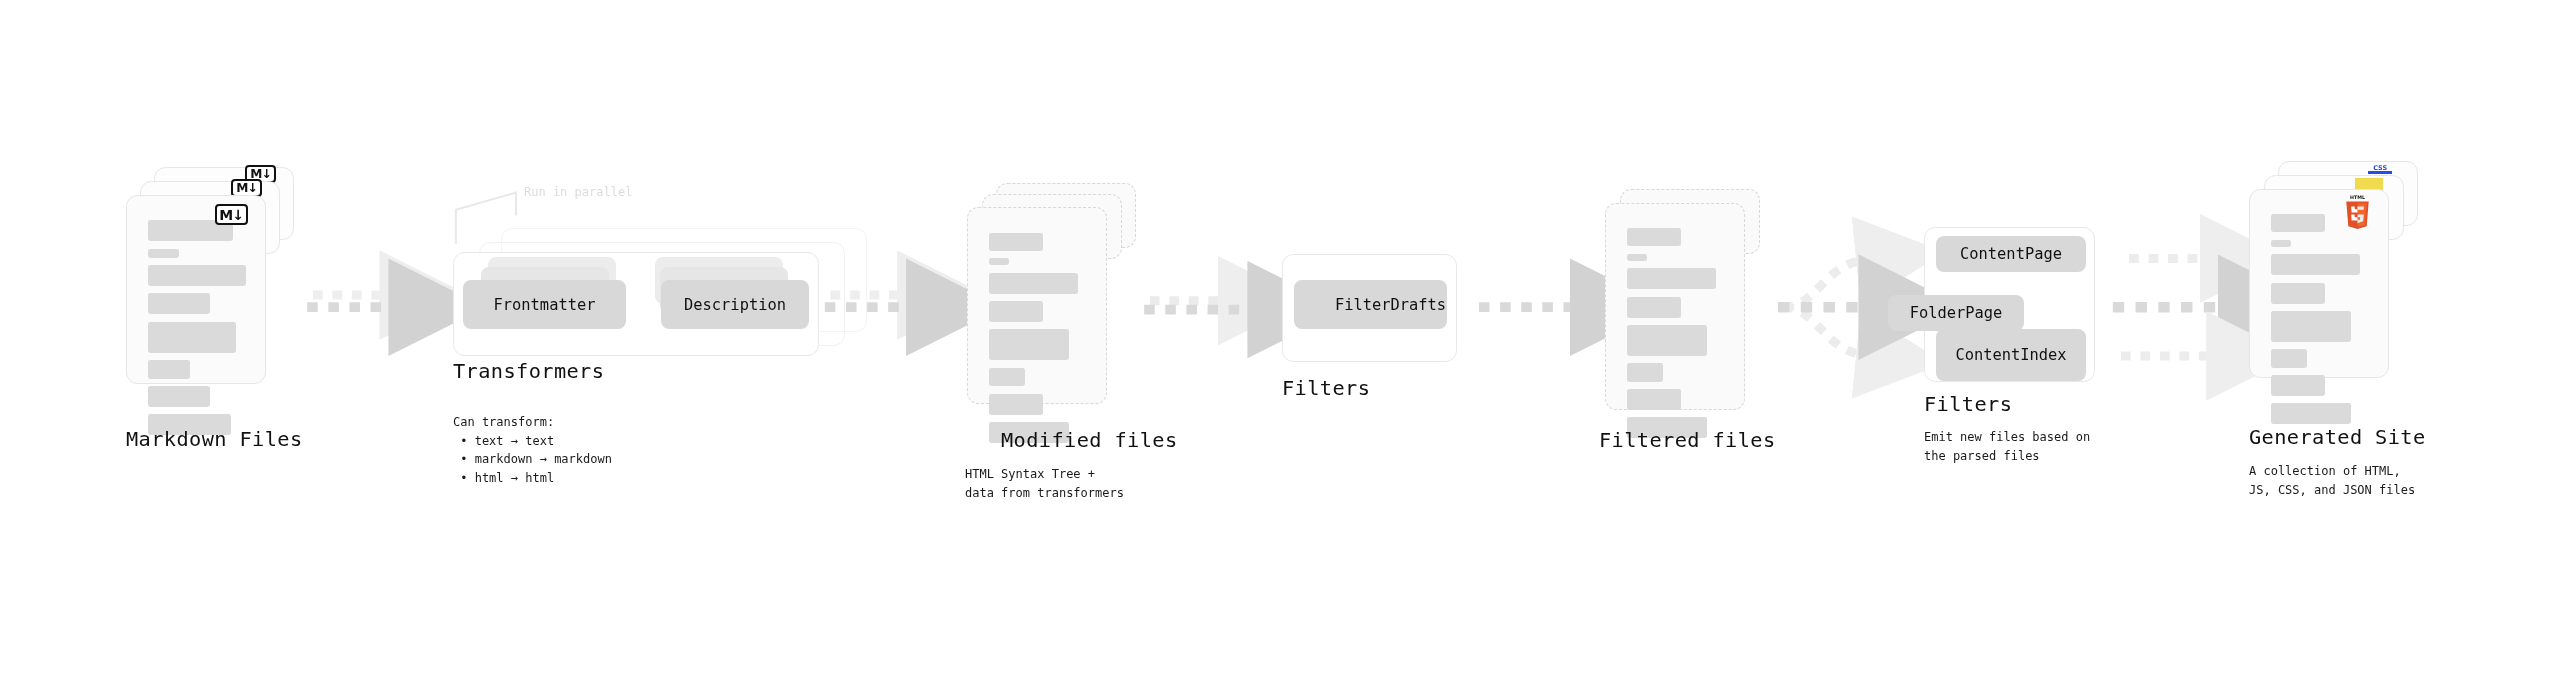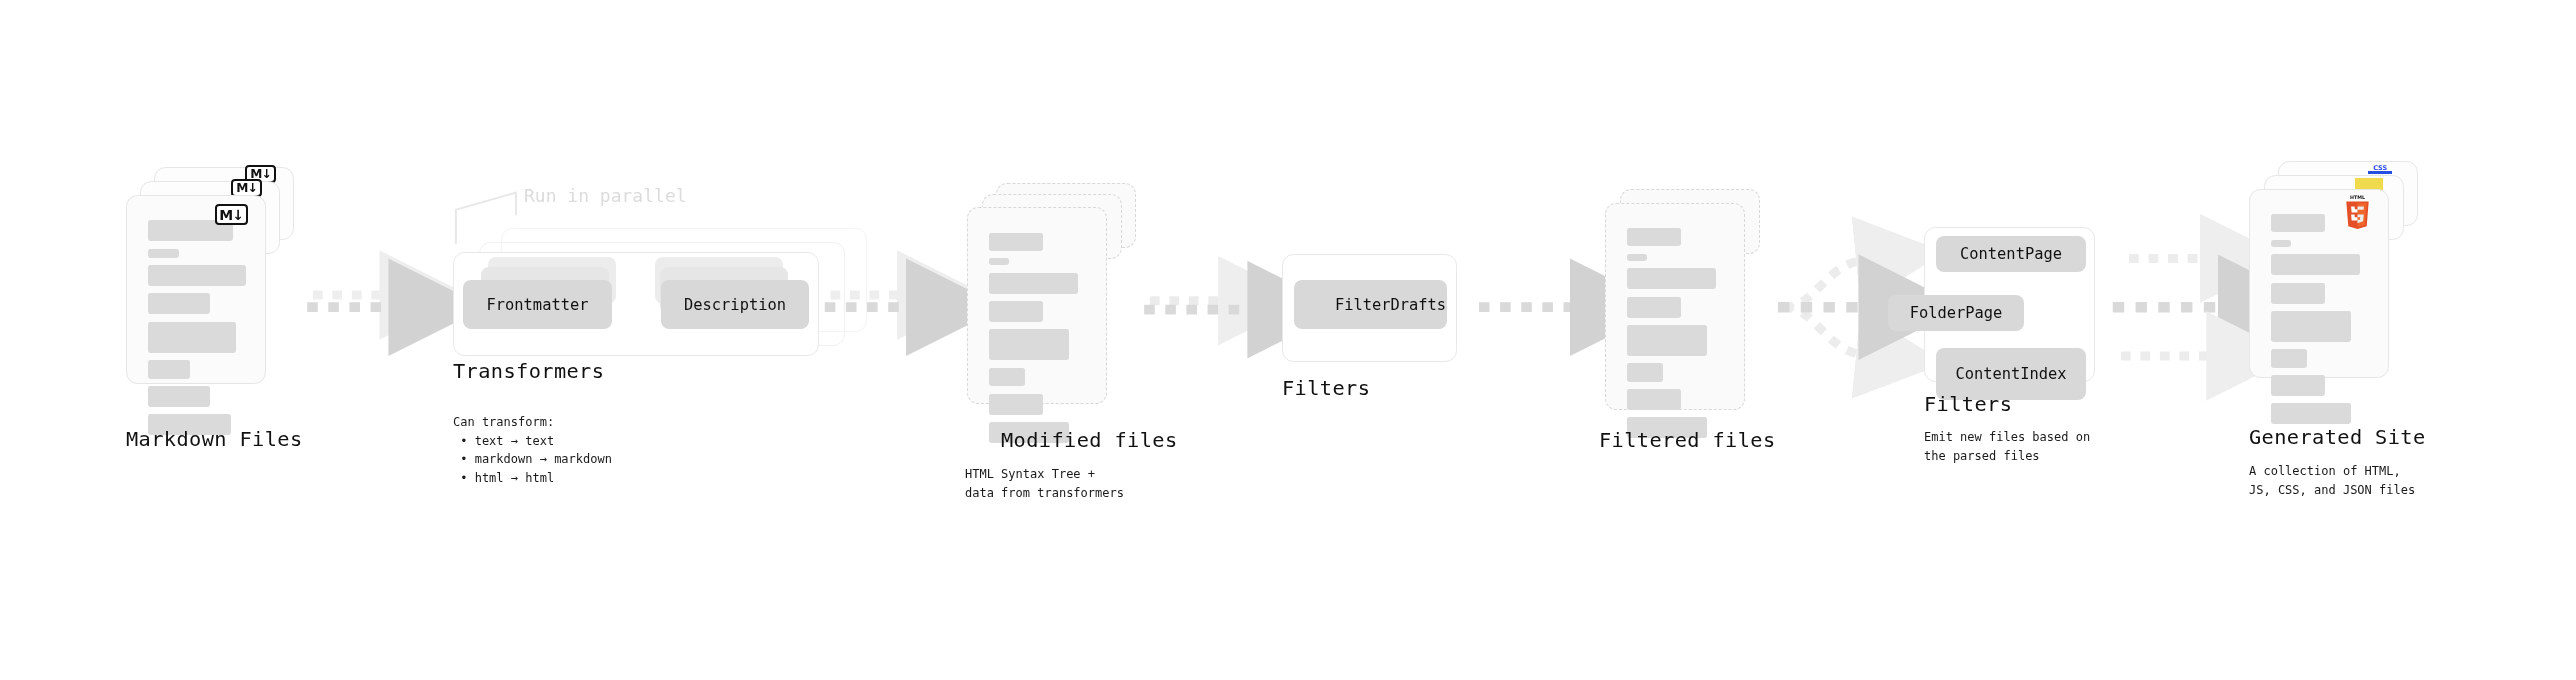--- a/index.html
+++ b/index.html
@@ -91,21 +91,21 @@
     border-radius: 8.1px;
     display: flex; align-items: center; justify-content: center;
     font-size: 15.4px; color: #111;
     white-space: nowrap;
   }
   .chip.ghosta { background: #e6e6e6; }
   .chip.ghostb { background: #ececec; }
 
   .runlabel {
     position: absolute;
-    font-size: 18px;
+    font-size: 12px;
     color: #dcdcdc;
     white-space: nowrap;
     text-align: center;
   }
 
   svg.layer { position: absolute; left: 0; top: 0; width: 2576px; height: 681px; pointer-events: none; }
 </style>
 </head>
 <body>
 
@@ -190,21 +190,21 @@
 
   <div class="title" style="left:126px; top:427px;">Markdown Files</div>
 
   <div>
     <div class="pbox ghost2" style="left:501px; top:228px; width:366px; height:104px;"></div>
     <div class="pbox ghost1" style="left:479px; top:242px; width:366px; height:104px;"></div>
     <div class="pbox" style="left:453px; top:252px; width:366px; height:104px;"></div>
 
     <div class="chip ghostb" style="left:488px; top:257px; width:128px; height:47px;"></div>
     <div class="chip ghosta" style="left:481px; top:267px; width:128px; height:47px;"></div>
-    <div class="chip" style="left:463px; top:280px; width:149px; height:49px;">Frontmatter</div>
+    <div class="chip" style="left:463px; top:280px; width:163px; height:49px;">Frontmatter</div>
 
     <div class="chip ghostb" style="left:655px; top:257px; width:128px; height:47px;"></div>
     <div class="chip ghosta" style="left:660px; top:267px; width:128px; height:47px;"></div>
     <div class="chip" style="left:661px; top:280px; width:148px; height:49px;">Description</div>
 
     <div class="runlabel" style="left:524px; top:185px;">Run in parallel</div>
   </div>
 
   <div class="title" style="left:453px; top:359px;">Transformers</div>
   <div class="subtitle" style="left:453px; top:413px;">Can transform:
@@ -253,21 +253,21 @@
         <div class="bar" style="width:80px;height:21px;"></div>
       </div>
     </div>
   </div>
   <div class="title" style="left:1599px; top:428px;">Filtered files</div>
 
   <div>
     <div class="pbox" style="left:1924px; top:227px; width:171px; height:155px;"></div>
     <div class="chip" style="left:1936px; top:236px; width:150px; height:36px;">ContentPage</div>
     <div class="chip" style="left:1888px; top:283px; width:136px; height:36px;margin-top:12px;">FolderPage</div>
-    <div class="chip" style="left:1936px; top:348px; width:150px; height:52px;">ContentIndex</div>
+    <div class="chip" style="left:1936px; top:329px; width:150px; height:52px;">ContentIndex</div>
   </div>
   <div class="title" style="left:1924px; top:392px;">Filters</div>
   <div class="subtitle" style="left:1924px; top:428px;">Emit new files based on
 the parsed files</div>
 
   <div class="stack" style="left:2249px; top:161px;">
     <div class="card back1" style="left:29px; top:0px; width:140px; height:65px;"></div>
     <div class="css-badge" style="left:119px; top:3.3px;">CSS</div>
 
     <div class="card back2" style="left:14.6px; top:14px; width:140px; height:65px;"></div>

